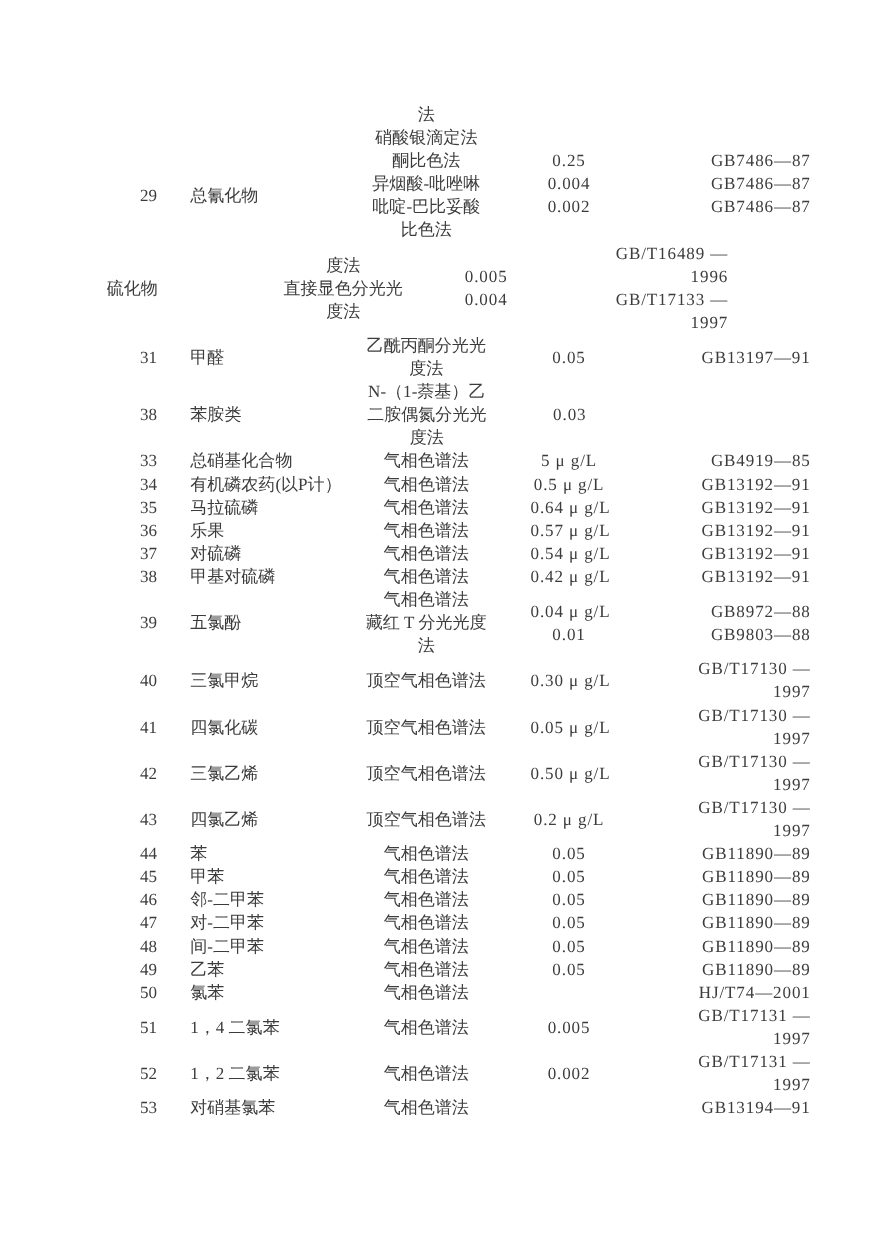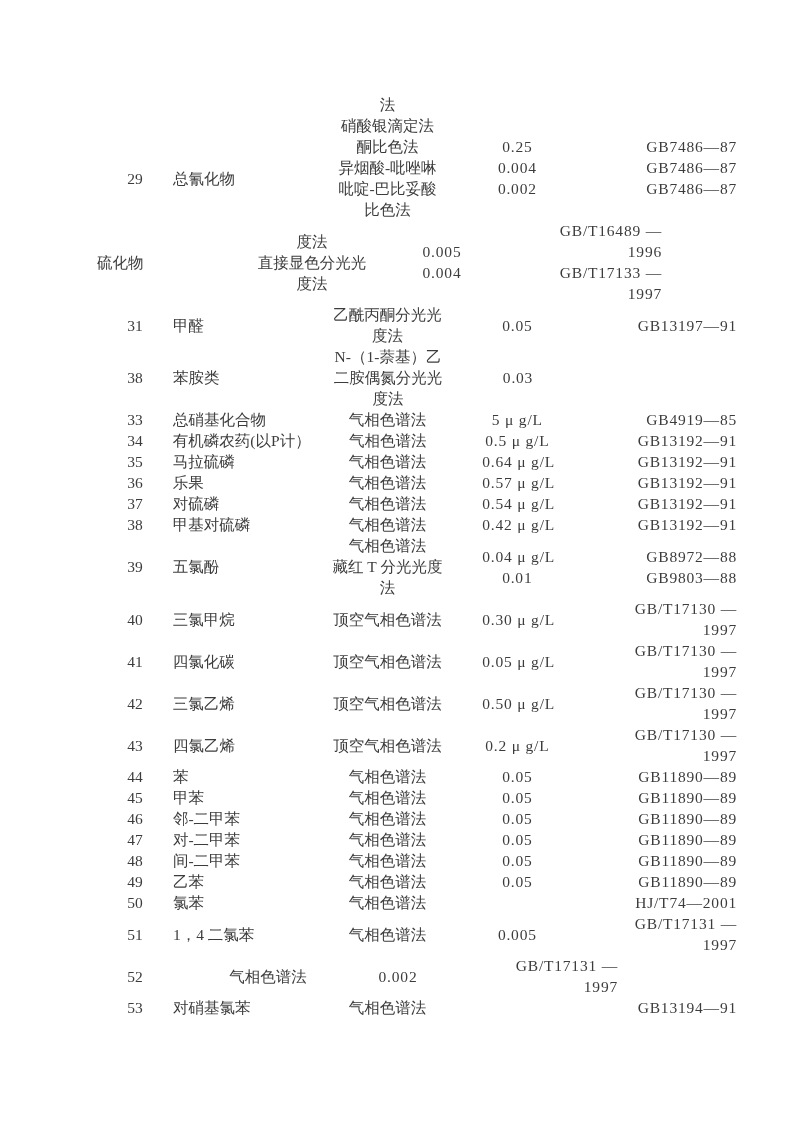--- a/index.html
+++ b/index.html
@@ -457,20 +457,23 @@
         </div>
         <div class="cell c-std">
           <div class="line">GB/T17131 —</div>
           <div class="line">1997</div>
         </div>
       </div>
       <div class="trow">
         <div class="cell c-no">
           <div class="line">52</div>
         </div>
+        <div class="cell c-sub">
+          <div class="line">1，2 二氯苯</div>
+        </div>
         <div class="cell c-met">
           <div class="line">气相色谱法</div>
         </div>
         <div class="cell c-val">
           <div class="line">0.002</div>
         </div>
         <div class="cell c-std">
           <div class="line">GB/T17131 —</div>
           <div class="line">1997</div>
         </div>

